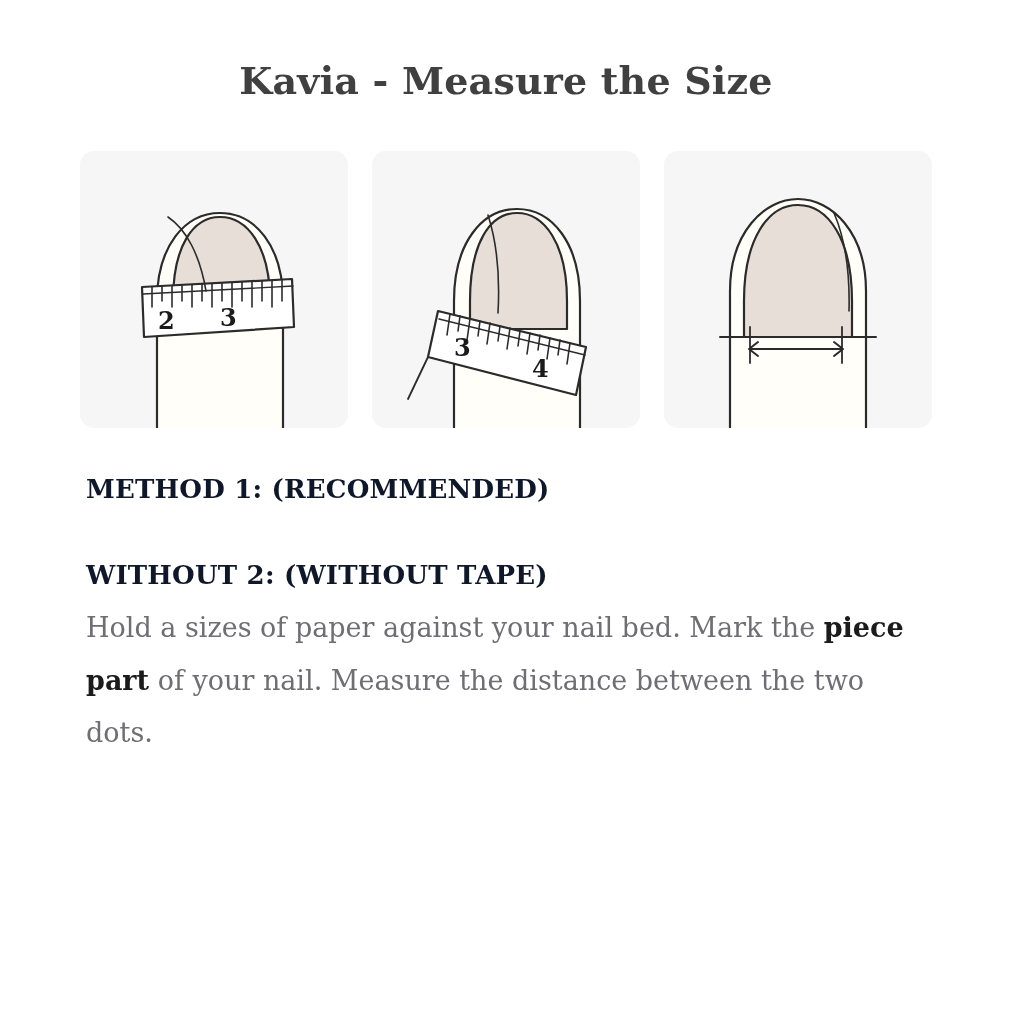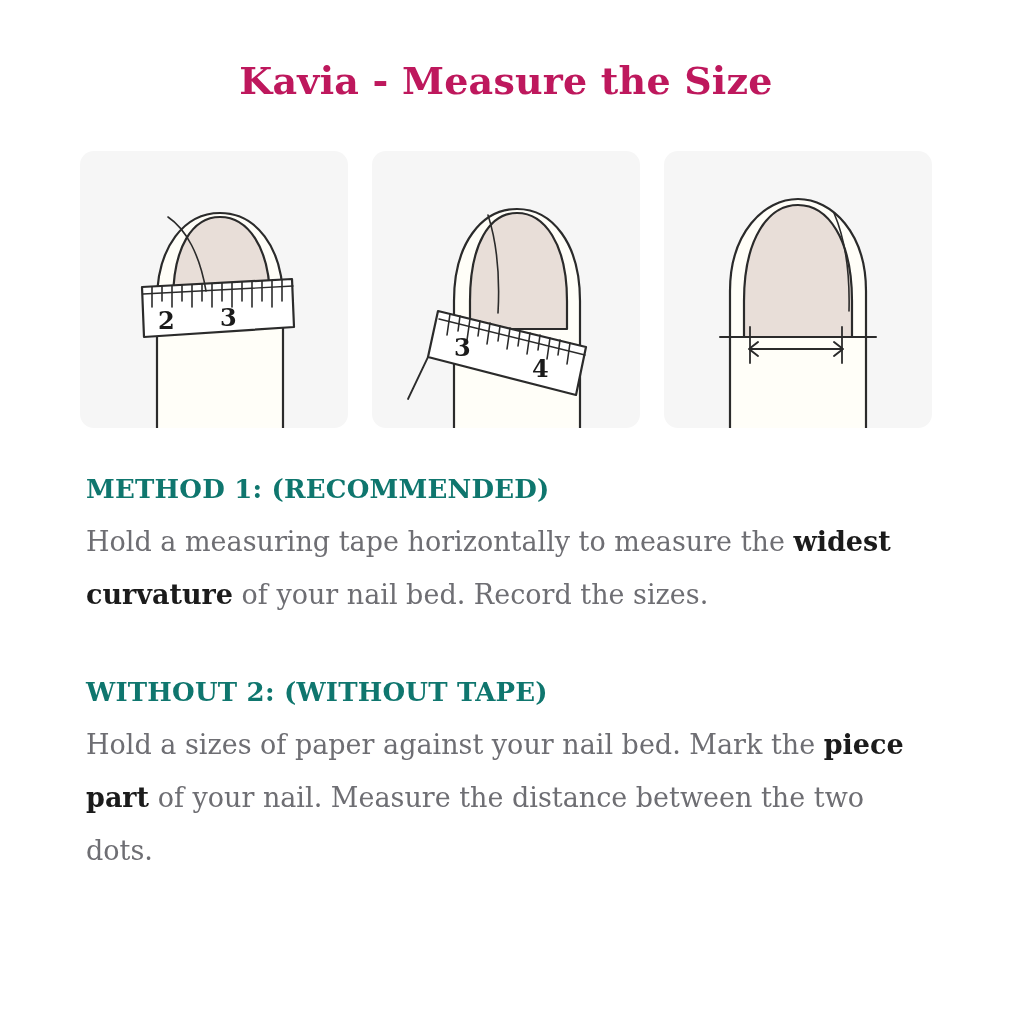--- a/index.html
+++ b/index.html
@@ -19,21 +19,21 @@
     width: 1012px;
     height: 1012px;
     box-sizing: border-box;
   }
   .title {
     text-align: center;
     font-family: "DejaVu Serif", serif;
     font-weight: bold;
     font-size: 38px;
     letter-spacing: 0.2px;
-    color: #be185d;
+    color: #404040;
     margin: 0;
     padding-top: 58px;
   }
   .figures {
     display: flex;
     justify-content: center;
     gap: 24px;
     margin-top: 48px;
   }
   .fig {
@@ -49,21 +49,21 @@
     width: 100%;
     height: 100%;
   }
   .content {
     margin: 46px 86px 0 86px;
   }
   .m-head {
     font-family: "DejaVu Serif", serif;
     font-weight: bold;
     font-size: 26px;
-    color: #0f766e;
+    color: #0f172a;
     margin: 0 0 12px 0;
     letter-spacing: 0.2px;
   }
   .m-body {
     font-family: "DejaVu Serif", serif;
     font-size: 27px;
     line-height: 1.95;
     color: #6e6e73;
     margin: 0;
     max-width: 890px;
@@ -178,21 +178,20 @@
         </g>
       </svg>
     </div>
 
   </div>
 
   <div class="content">
 
     <div>
       <p class="m-head">METHOD 1: (RECOMMENDED)</p>
-      <p class="m-body"><span>Hold a measuring tape horizontally to measure the </span><b>widest curvature</b><span> of your nail bed. Record the sizes.</span></p>
     </div>
 
     <div class="block-2">
       <p class="m-head">WITHOUT 2: (WITHOUT TAPE)</p>
       <p class="m-body"><span>Hold a sizes of paper against your nail bed. Mark the </span><b>piece part</b><span> of your nail. Measure the distance between the two dots.</span></p>
     </div>
 
   </div>
 
 </div>

